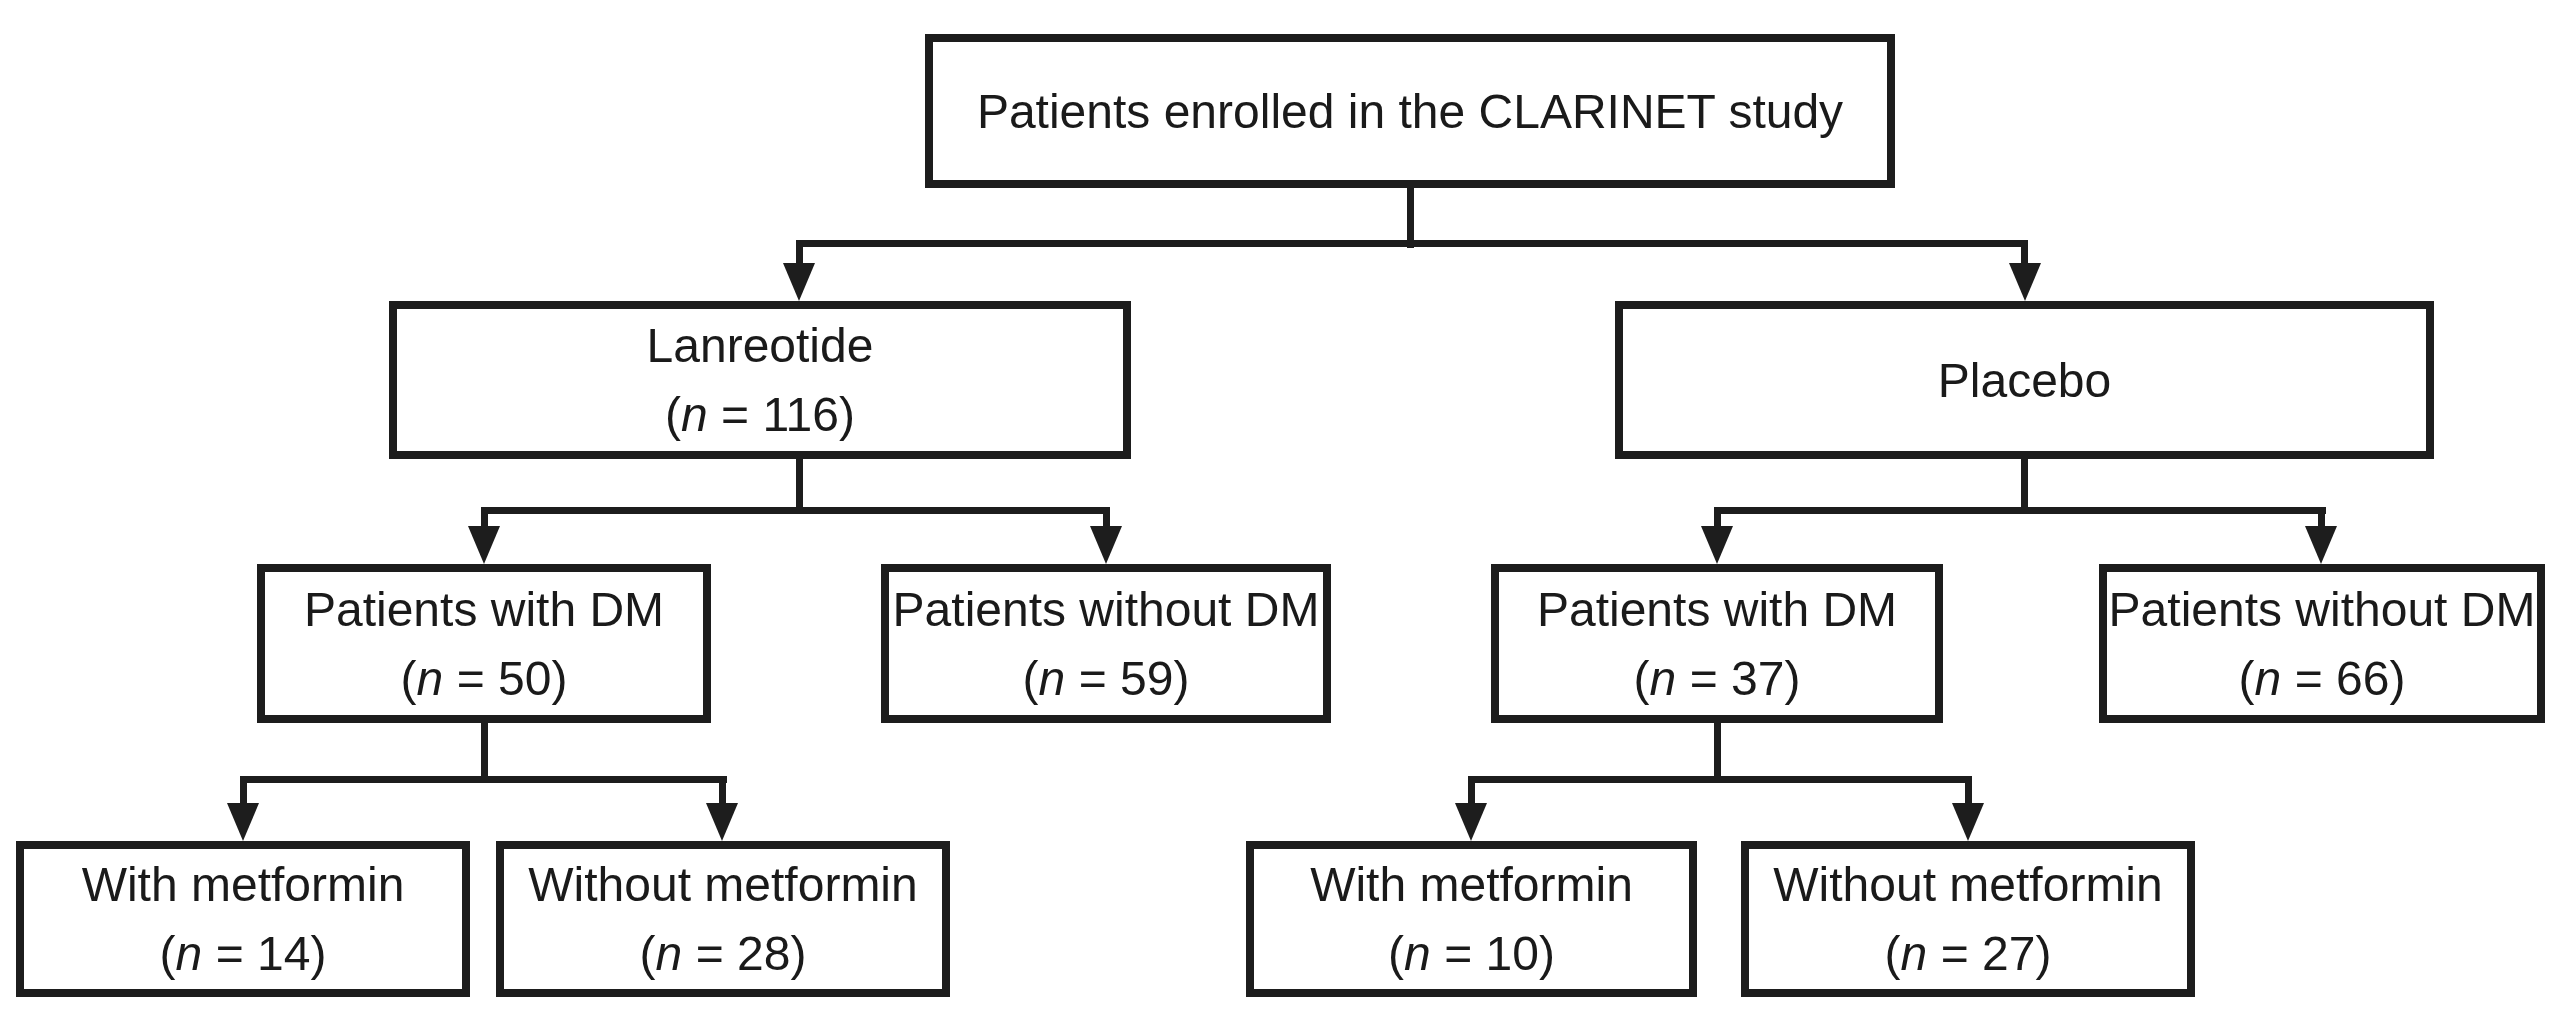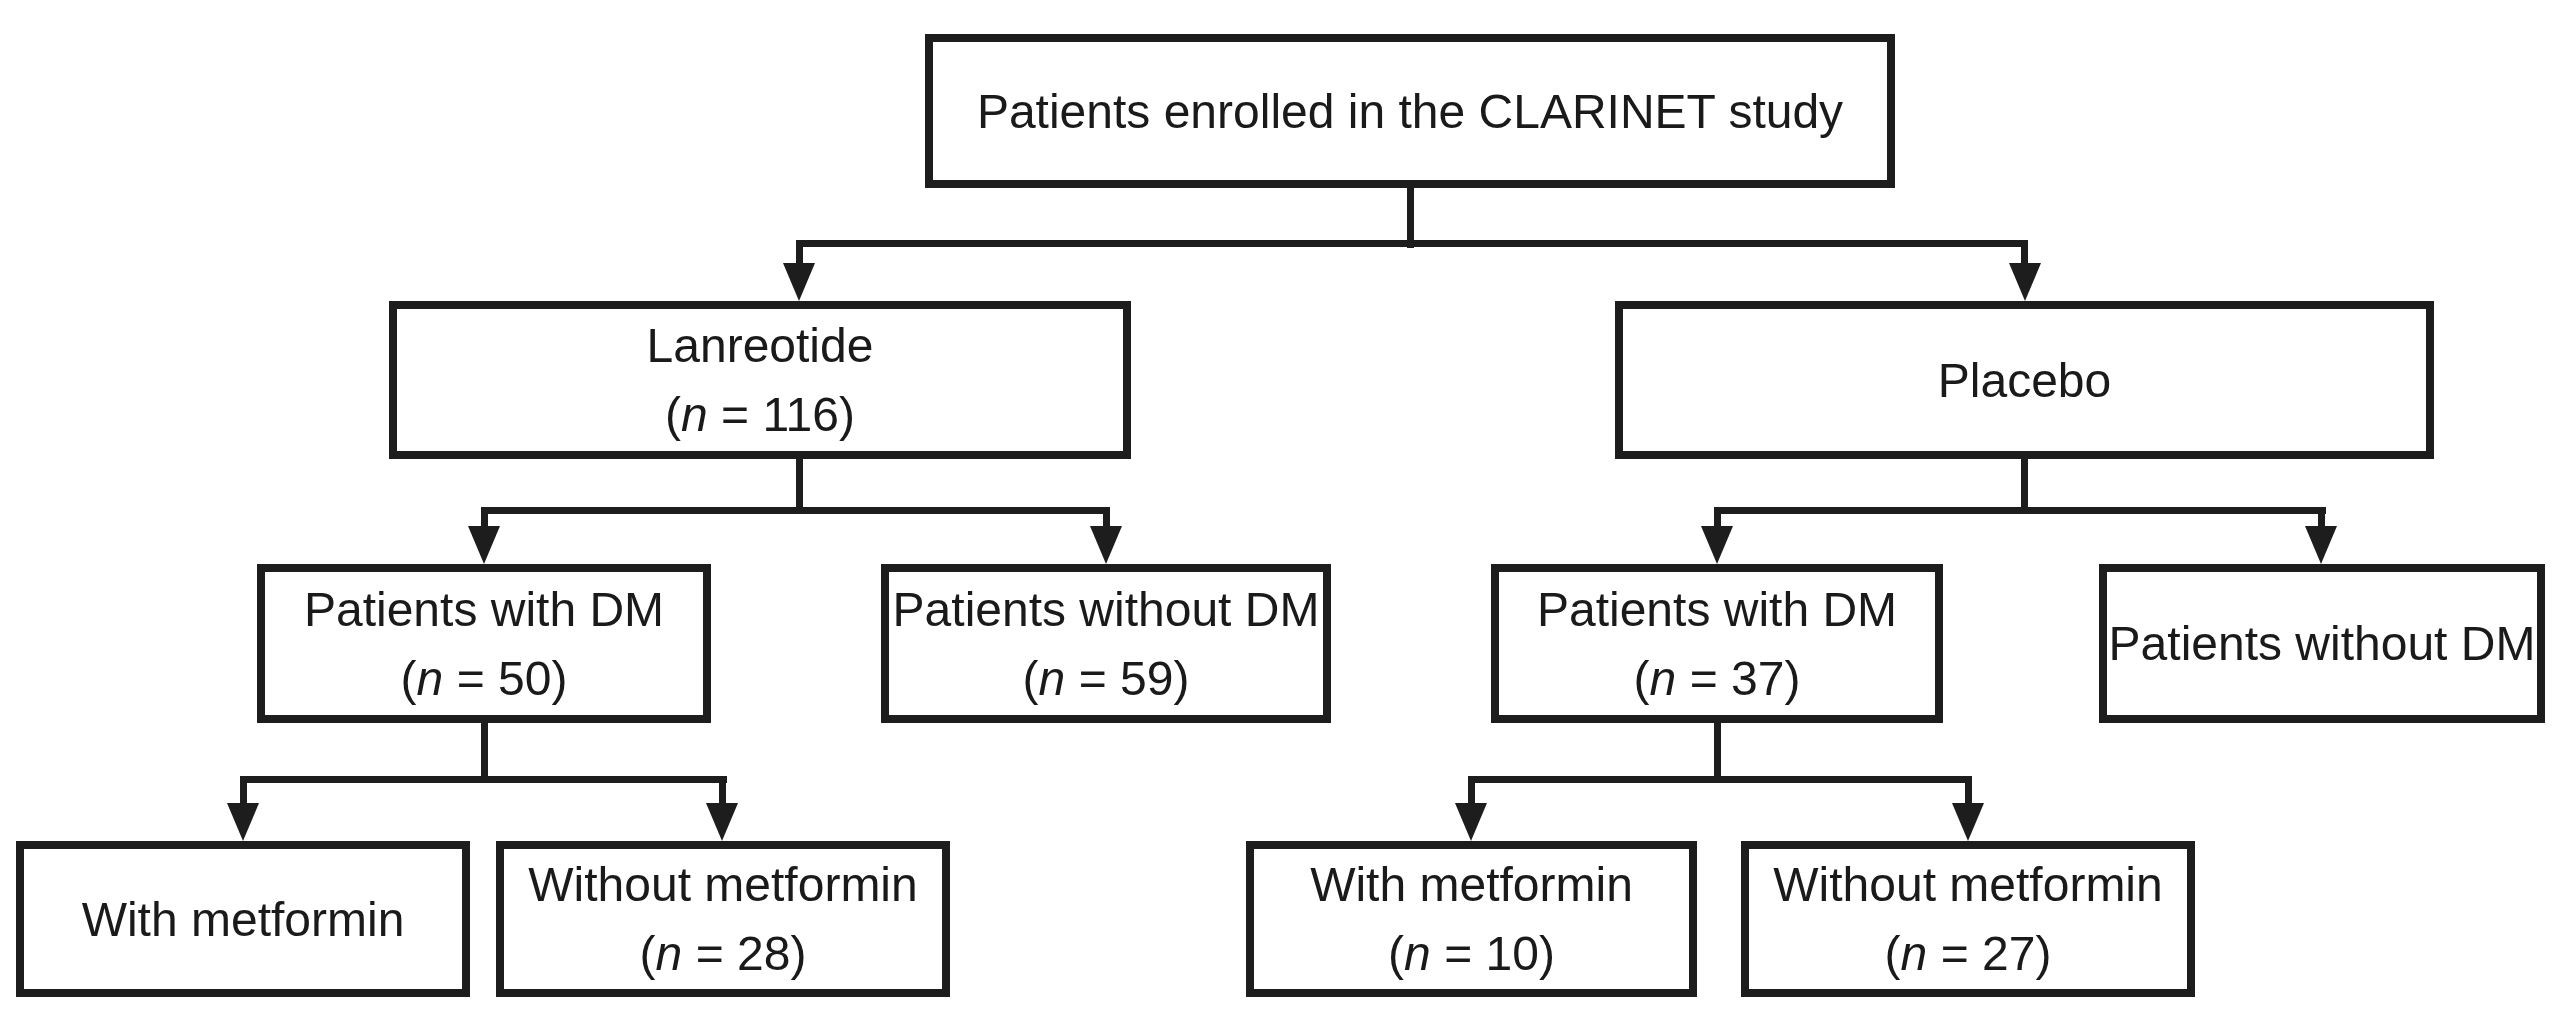--- a/index.html
+++ b/index.html
@@ -95,24 +95,26 @@
     <div class="node-count"><span>(</span><span class="sym">n</span><span> = 59)</span></div>
   </div>
 
   <div class="node" id="n-pla-with-dm">
     <div class="node-label">Patients with DM</div>
     <div class="node-count"><span>(</span><span class="sym">n</span><span> = 37)</span></div>
   </div>
 
   <div class="node" id="n-pla-without-dm">
     <div class="node-label">Patients without DM</div>
+    <div class="node-count"><span>(</span><span class="sym">n</span><span> = 66)</span></div>
   </div>
 
   <div class="node" id="n-lan-with-metformin">
     <div class="node-label">With metformin</div>
+    <div class="node-count"><span>(</span><span class="sym">n</span><span> = 14)</span></div>
   </div>
 
   <div class="node" id="n-lan-without-metformin">
     <div class="node-label">Without metformin</div>
     <div class="node-count"><span>(</span><span class="sym">n</span><span> = 28)</span></div>
   </div>
 
   <div class="node" id="n-pla-with-metformin">
     <div class="node-label">With metformin</div>
     <div class="node-count"><span>(</span><span class="sym">n</span><span> = 10)</span></div>

